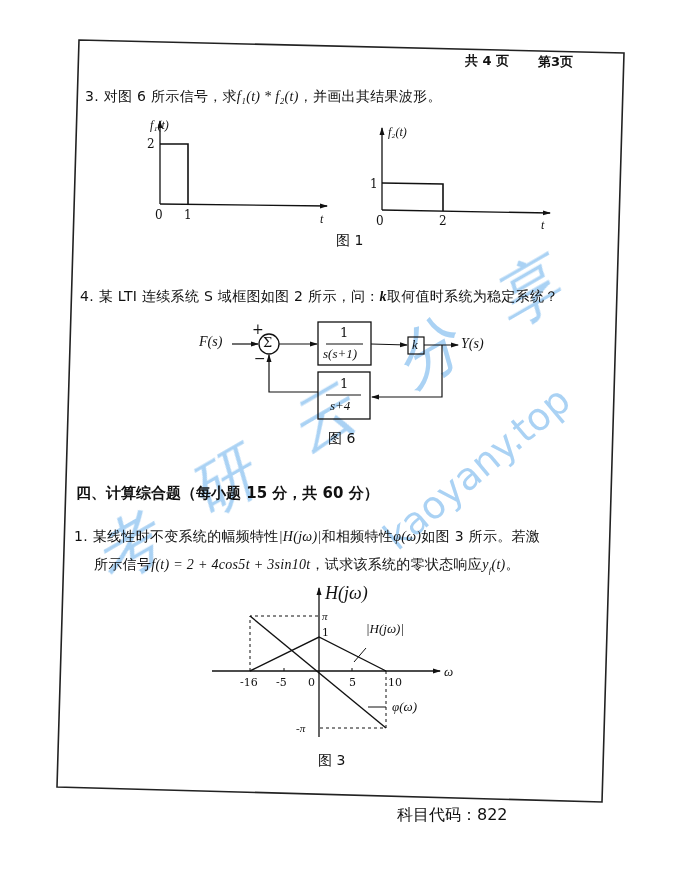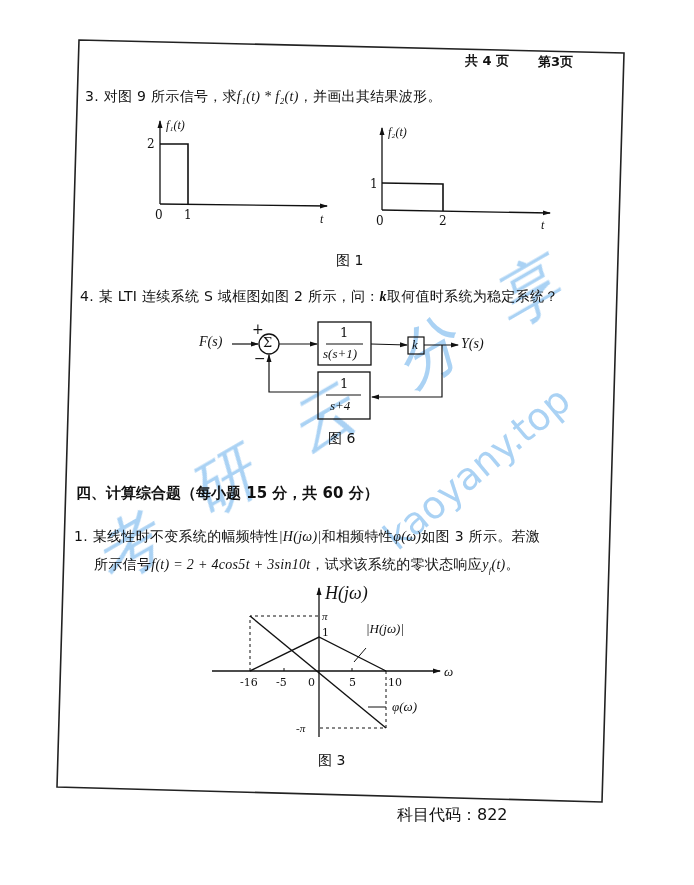--- a/index.html
+++ b/index.html
@@ -32,50 +32,50 @@
   <span class="abs" style="left:395px;top:310px;font-size:64px;font-style:italic;transform:rotate(-30deg);">分</span>
   <span class="abs" style="left:495px;top:250px;font-size:64px;font-style:italic;transform:rotate(-30deg);">享</span>
   <span class="abs" style="left:375px;top:525px;font-size:38px;font-family:'DejaVu Sans',sans-serif;transform:rotate(-40deg);transform-origin:left top;">kaoyany.top</span>
 </div>
 
 <div class="abs cn hdr" style="left:465px;top:52px;">共 4 页</div>
 <div class="abs cn hdr" style="left:538px;top:53px;">第3页</div>
 
 <div class="abs cn q" style="left:85px;top:88px;">
   <span>3.</span>
-  <span>对图 9 所示信号，求</span><span class="math">f₁(t) * f₂(t)</span><span>，并画出其结果波形。</span>
+  <span>对图 6 所示信号，求</span><span class="math">f₁(t) * f₂(t)</span><span>，并画出其结果波形。</span>
 </div>
 
 <svg width="694" height="885" viewBox="0 0 694 885">
   <defs>
     <marker id="arr" markerWidth="8" markerHeight="8" refX="7" refY="4" orient="auto" markerUnits="userSpaceOnUse">
       <path d="M0,1.5 L8,4 L0,6.5 Z" fill="#111"></path>
     </marker>
   </defs>
 
   <line x1="160" y1="204" x2="160" y2="121" stroke="#111" stroke-width="1.3" marker-end="url(#arr)"></line>
   <line x1="160" y1="204" x2="327" y2="206" stroke="#111" stroke-width="1.3" marker-end="url(#arr)"></line>
   <polyline points="160,144 188,144 188,204" fill="none" stroke="#111" stroke-width="1.6"></polyline>
 
   <line x1="382" y1="210" x2="382" y2="128" stroke="#111" stroke-width="1.3" marker-end="url(#arr)"></line>
   <line x1="382" y1="210" x2="550" y2="213" stroke="#111" stroke-width="1.3" marker-end="url(#arr)"></line>
   <polyline points="382,183 443,184 443,211" fill="none" stroke="#111" stroke-width="1.6"></polyline>
 </svg>
-<div class="abs math lbl" style="left:166px;top:118px;">f₁(t)</div>
+<div class="abs math lbl" style="left:150px;top:118px;">f₁(t)</div>
 <div class="abs lbl" style="left:147px;top:137px;">2</div>
 <div class="abs lbl" style="left:155px;top:208px;">0</div>
 <div class="abs lbl" style="left:184px;top:208px;">1</div>
 <div class="abs math lbl" style="left:320px;top:212px;">t</div>
 
 <div class="abs math lbl" style="left:388px;top:125px;">f₂(t)</div>
 <div class="abs lbl" style="left:370px;top:177px;">1</div>
 <div class="abs lbl" style="left:376px;top:214px;">0</div>
 <div class="abs lbl" style="left:439px;top:214px;">2</div>
 <div class="abs math lbl" style="left:541px;top:218px;">t</div>
-<div class="abs cn cap" style="left:336px;top:232px;margin-top:20px;">图 1</div>
+<div class="abs cn cap" style="left:336px;top:232px;">图 1</div>
 
 <div class="abs cn q" style="left:80px;top:288px;">
   <span>4.</span>
   <span>某 LTI 连续系统 S 域框图如图 2 所示，问：</span><span class="math" style="font-weight:bold;">k</span><span>取何值时系统为稳定系统？</span>
 </div>
 
 <svg width="694" height="885" viewBox="0 0 694 885">
 
   <line x1="232" y1="344" x2="258" y2="344" stroke="#111" stroke-width="1.2" marker-end="url(#arr)"></line>
 

